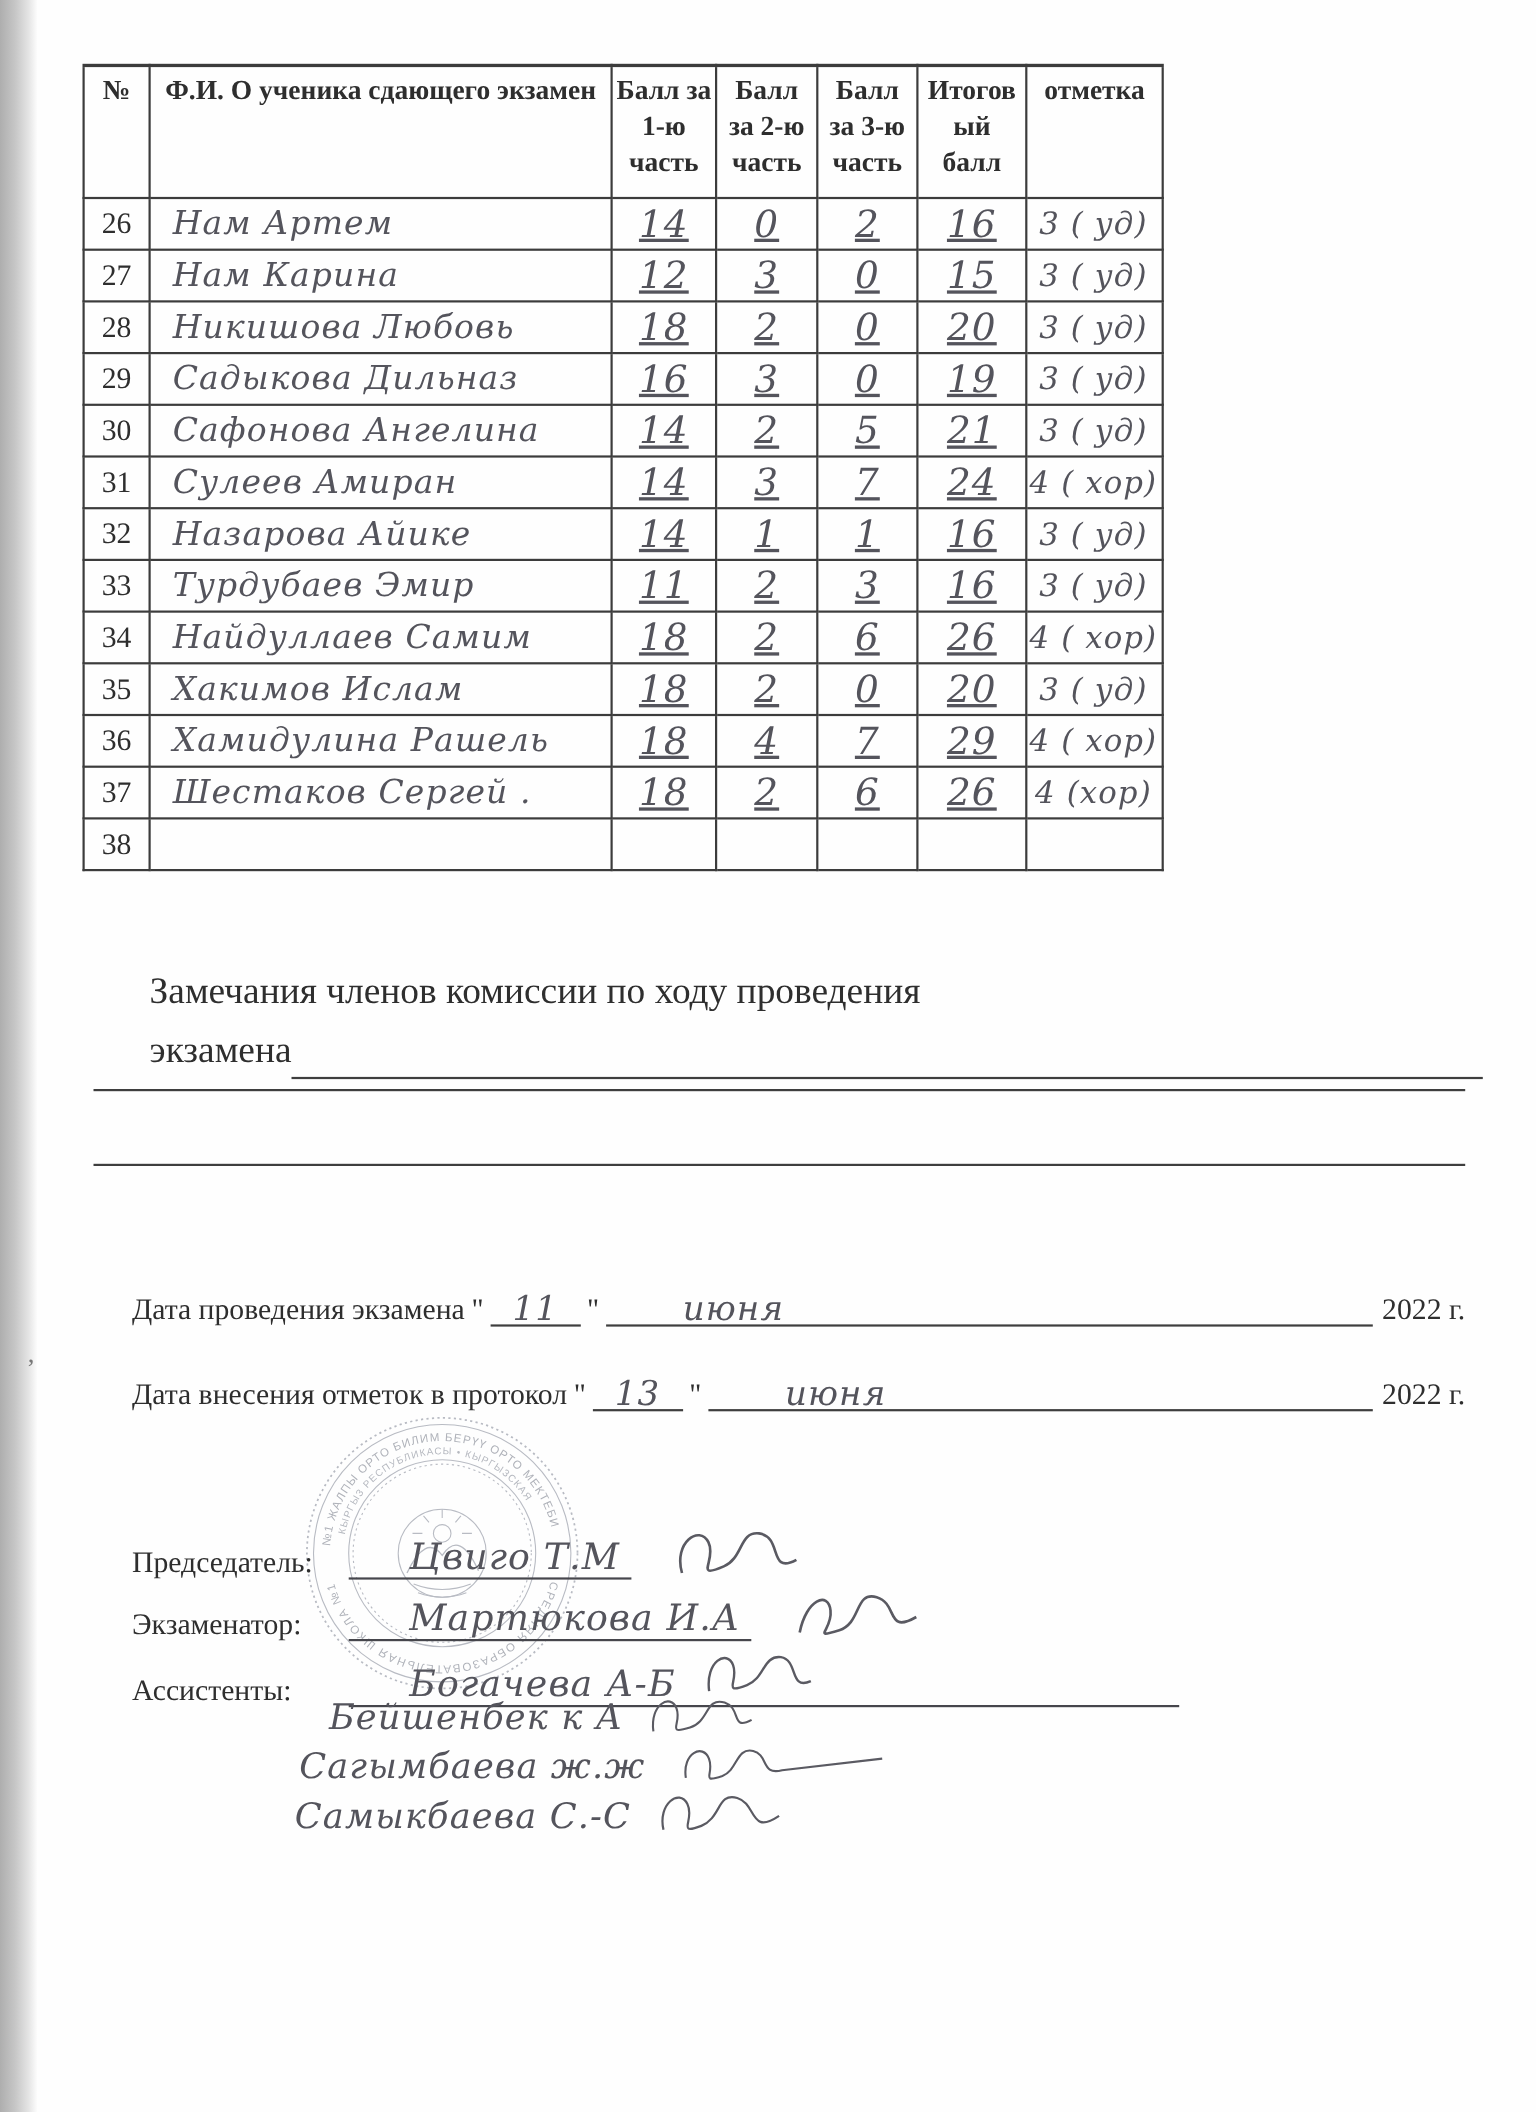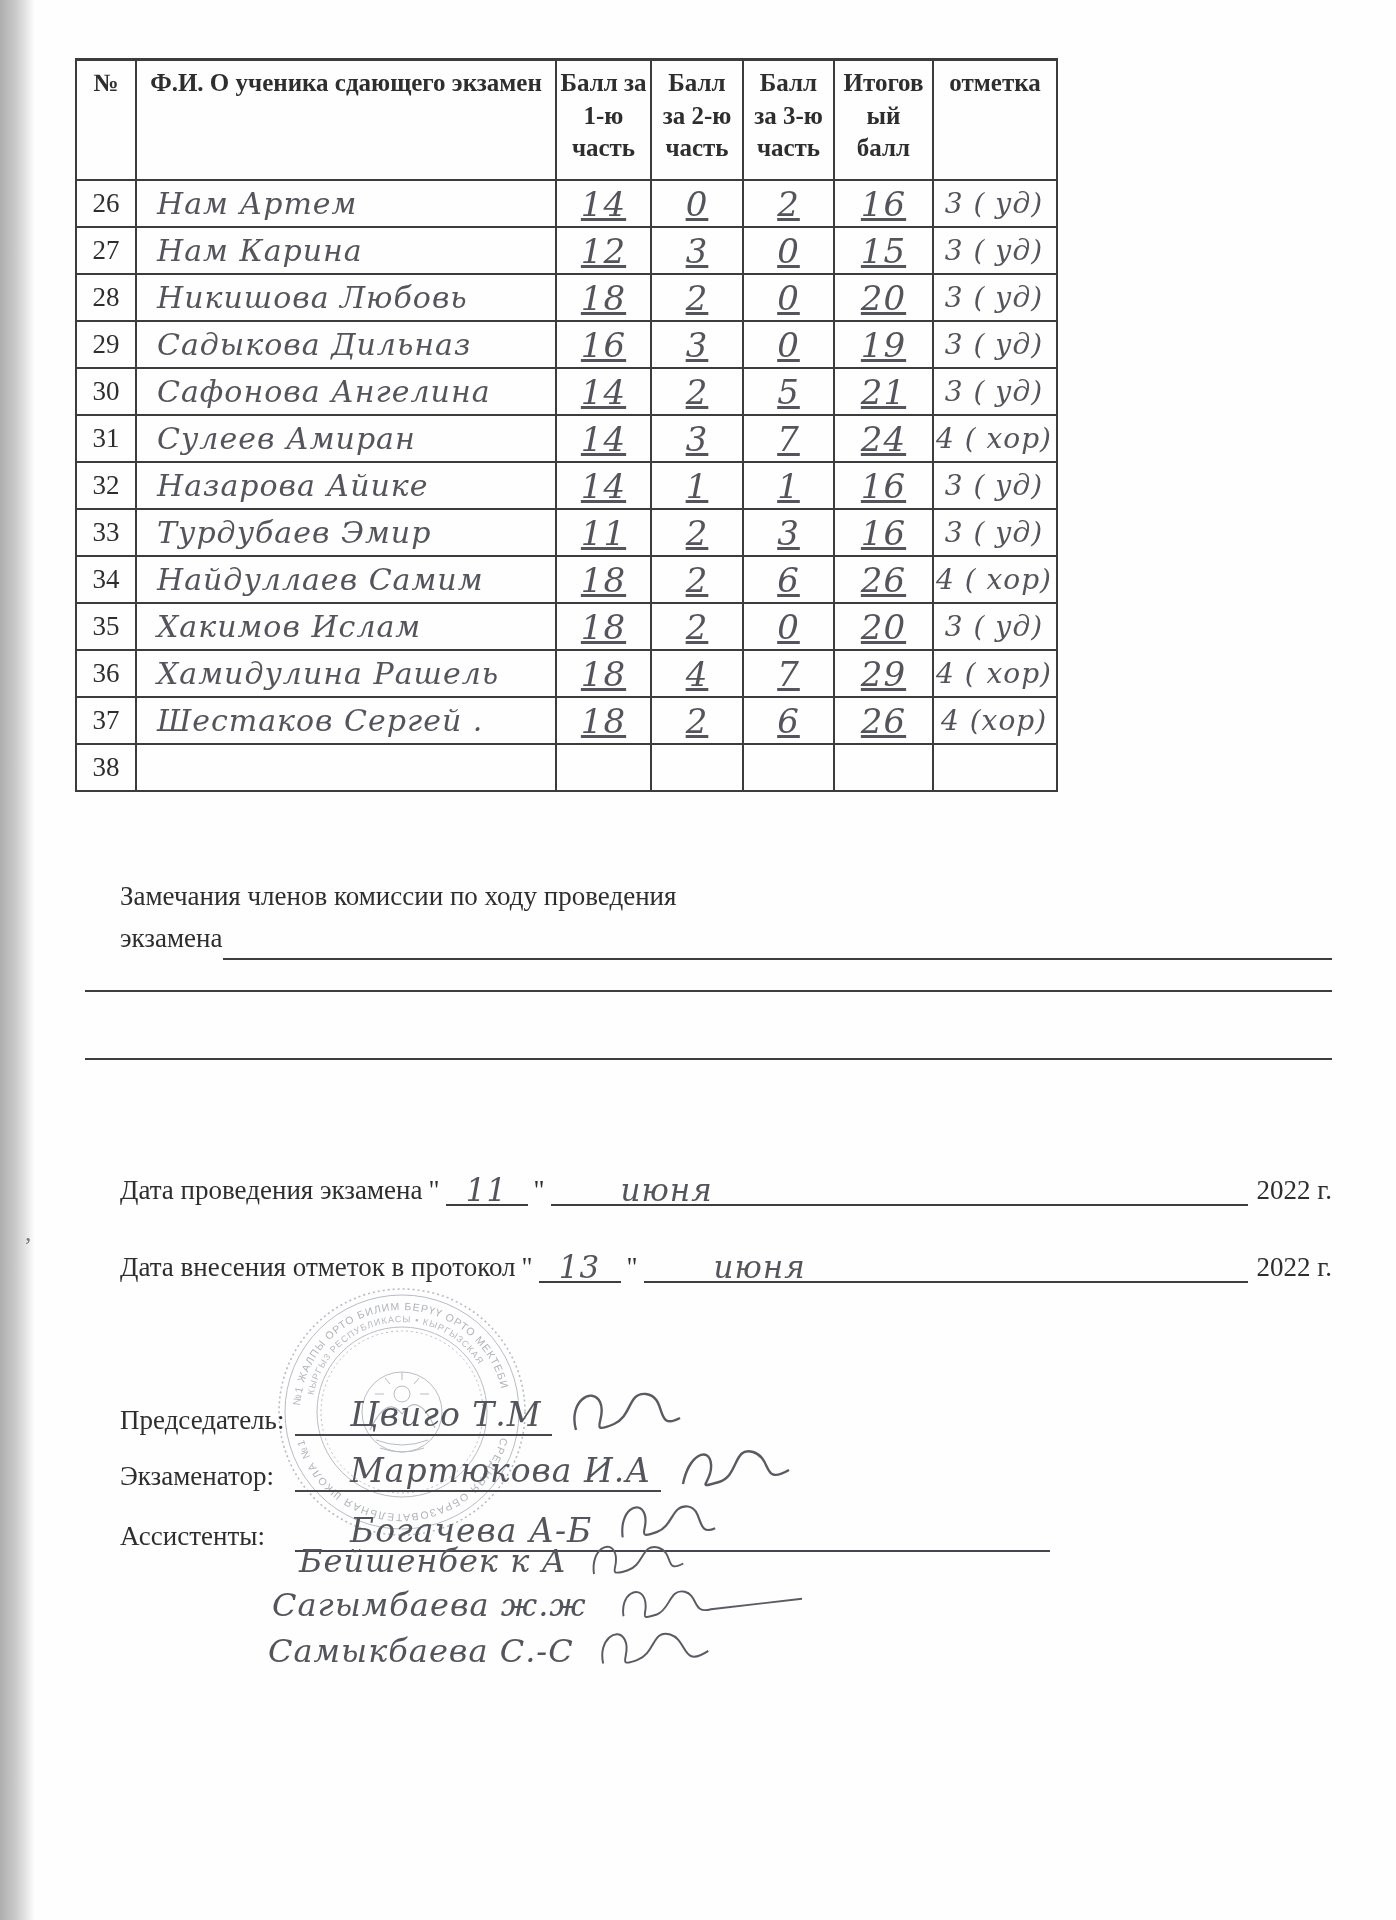--- a/index.html
+++ b/index.html
@@ -33,38 +33,38 @@
     vertical-align:top; padding:6px 2px 4px 2px;
     font-size:25px; font-weight:bold; line-height:1.3;
     overflow-wrap:anywhere; text-align:center; height:108px;
   }
   table.score td { height:45px; padding:0 4px; overflow:visible; }
   .c-num { text-align:center; font-size:27px; }
   .c-name { text-align:left; padding-left:20px !important; font-size:30px; white-space:nowrap; }
   .c-score { text-align:center; font-size:34px;text-decoration:underline; }
   .c-mark { text-align:center; font-size:28px; white-space:nowrap; padding-left:2px !important; }
   
-  .remarks { position:absolute; left:120px; top:876px; width:1212px; font-size:27px; line-height:1.55; }
+  .remarks { position:absolute; left:136px; top:876px; width:1212px; font-size:34px; line-height:1.55; }
   .remark-row { display:flex; align-items:flex-end;justify-content:flex-end; }
   .fill-line { flex:1 1 auto; border-bottom:2px solid #3e3e3e; height:34px; }
   .blank-line { position:absolute; left:85px; width:1247px; border-bottom:2px solid #3e3e3e; }
   .blank-line.l2 { top:990px; }
   .blank-line.l3 { top:1058px; }
   
   .date-line { position:absolute; left:120px; width:1212px; display:flex; align-items:flex-end; font-size:27px; }
   .date-line.d1 { top:1168px; }
   .date-line.d2 { top:1245px; }
   .date-label { white-space:nowrap; }
   .u-short { width:82px; border-bottom:2px solid #3e3e3e; text-align:center; }
   .u-long  { flex:1 1 auto; border-bottom:2px solid #3e3e3e; text-align:left; padding-left:70px; }
   .u-short .hw, .u-long .hw { font-size:31px; position:relative; top:4px; }
   .year { white-space:nowrap; padding-left:8px; }
   .q { padding:0 6px; }
   
-  .sig-row { position:absolute; left:120px; display:flex; align-items:flex-end; font-size:27px; z-index:2; }
+  .sig-row { position:absolute; left:120px; display:flex; align-items:flex-end; font-size:27px; z-index:2;gap:22px; }
   .sig-row .sig-label { white-space:nowrap; width:175px; }
   .sig-row.r1 { top:1372px; } .sig-row.r2 { top:1428px; } .sig-row.r3 { top:1484px; }
   .sig-uline { border-bottom:2px solid #46464c; padding:0 10px 0 55px; white-space:nowrap; }
   .sig-uline .hw { font-size:33px; }
   .free-sig { position:absolute; display:flex; align-items:flex-end; z-index:2; }
   .free-sig .hw { font-size:32px; white-space:nowrap; }
   .free-sig.f1 { left:299px; top:1524px; }
   .free-sig.f2 { left:272px; top:1568px;justify-content:flex-end; }
   .free-sig.f3 { left:268px; top:1612px; }
   .flourish { margin-left:14px; position:relative; top:8px; }

